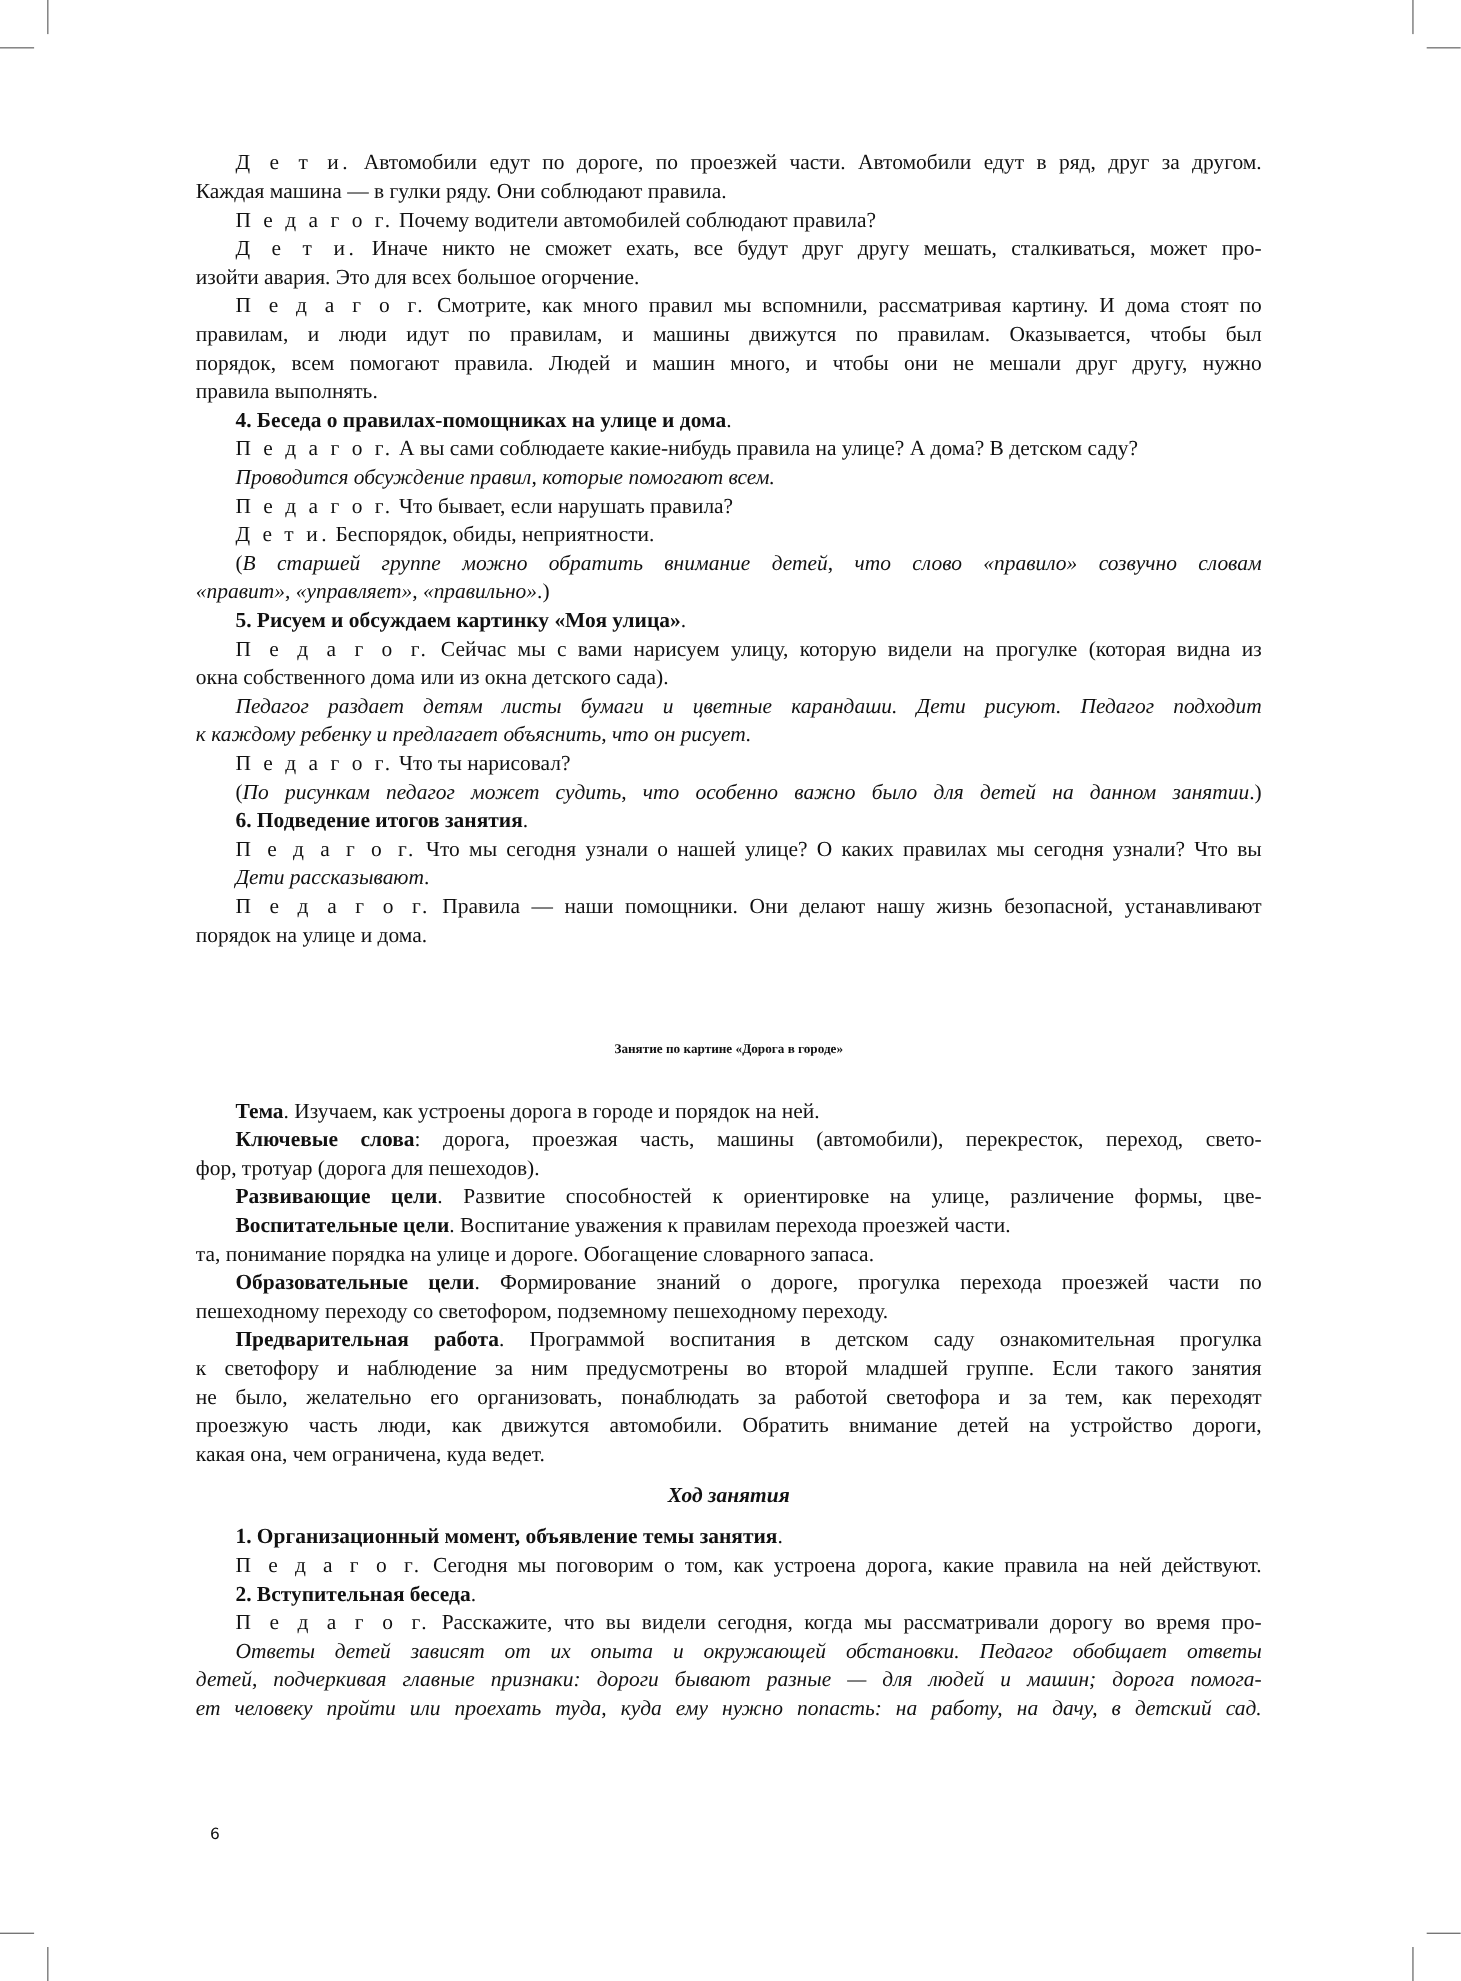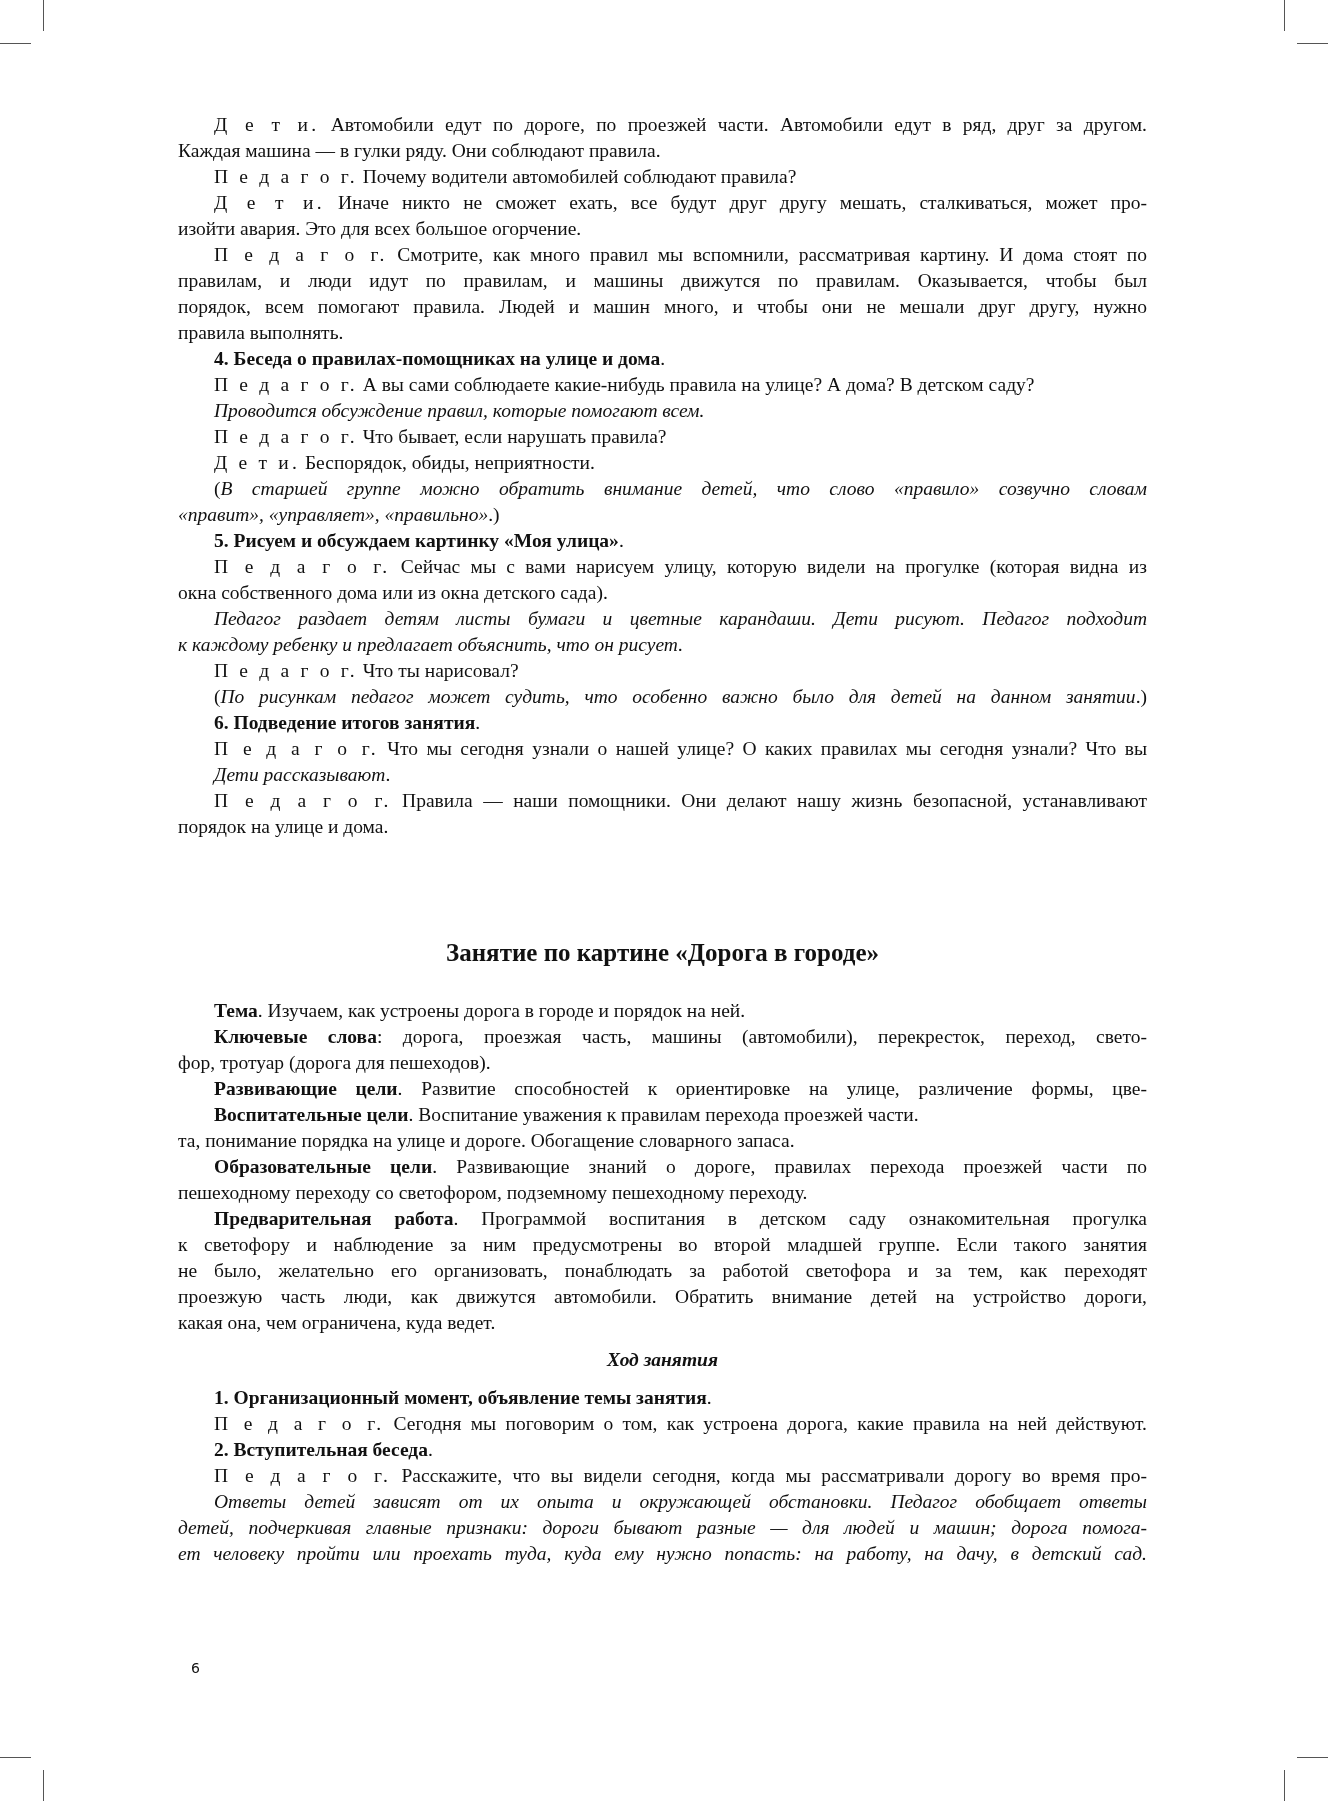--- a/index.html
+++ b/index.html
@@ -7,36 +7,36 @@
          font-family: "Liberation Serif", "DejaVu Serif", serif; color: #111; }
   .crop { position: absolute; background: #555; }
   .text-block { position: absolute; left: 178px; width: 969px; font-size: 19.5px; line-height: 26px; }
   .line { display: block; text-align: justify; text-align-last: justify; white-space: nowrap; height: 26px; }
   .line.last { text-align-last: left; }
   .line.indent { padding-left: 36px; }
   .line.center { text-align: center; text-align-last: center; }
   .spaced { letter-spacing: 3.2px; }
   .b { font-weight: bold; }
   .i { font-style: italic; }
-  .heading { font-weight: bold; font-size: 25px; }
+  .heading { font-weight: bold; font-size: 12px; }
   .page-num { position: absolute; left: 191px; top: 1660px; font-family: "DejaVu Sans", sans-serif; font-size: 14px; }
 </style>
 </head>
 <body>
 
 <div class="crop" style="left:43px;top:0;width:1px;height:31px;"></div>
 <div class="crop" style="left:0;top:43px;width:31px;height:1px;"></div>
 <div class="crop" style="left:1284px;top:0;width:1px;height:31px;"></div>
 <div class="crop" style="left:1297px;top:43px;width:31px;height:1px;"></div>
 <div class="crop" style="left:0;top:1757px;width:31px;height:1px;"></div>
 <div class="crop" style="left:43px;top:1770px;width:1px;height:31px;"></div>
 <div class="crop" style="left:1297px;top:1757px;width:31px;height:1px;"></div>
 <div class="crop" style="left:1284px;top:1770px;width:1px;height:31px;"></div>
 
-<div class="text-block" id="block1" style="top:112px;">
+<div class="text-block" id="block1" style="top:136px;">
     <span class="line indent"><span class="spaced">Д е т и.</span><span> Автомобили едут по дороге, по проезжей части. Автомобили едут в ряд, друг за другом.</span></span>
     <span class="line last"><span>Каждая машина — в гулки ряду. Они соблюдают правила.</span></span>
     <span class="line indent last"><span class="spaced">П е д а г о г.</span><span> Почему водители автомобилей соблюдают правила?</span></span>
     <span class="line indent"><span class="spaced">Д е т и.</span><span> Иначе никто не сможет ехать, все будут друг другу мешать, сталкиваться, может про-</span></span>
     <span class="line last"><span>изойти авария. Это для всех большое огорчение.</span></span>
     <span class="line indent"><span class="spaced">П е д а г о г.</span><span> Смотрите, как много правил мы вспомнили, рассматривая картину. И дома стоят по</span></span>
     <span class="line"><span>правилам, и люди идут по правилам, и машины движутся по правилам. Оказывается, чтобы был</span></span>
     <span class="line"><span>порядок, всем помогают правила. Людей и машин много, и чтобы они не мешали друг другу, нужно</span></span>
     <span class="line last"><span>правила выполнять.</span></span>
     <span class="line indent last"><span class="b">4. Беседа о правилах-помощниках на улице и дома</span><span>.</span></span>
@@ -64,21 +64,21 @@
   <span class="line center heading">Занятие по картине «Дорога в городе»</span>
 </div>
 
 <div class="text-block" id="block2" style="top:998px;">
     <span class="line indent last"><span class="b">Тема</span><span>. Изучаем, как устроены дорога в городе и порядок на ней.</span></span>
     <span class="line indent"><span class="b">Ключевые слова</span><span>: дорога, проезжая часть, машины (автомобили), перекресток, переход, свето-</span></span>
     <span class="line last"><span>фор, тротуар (дорога для пешеходов).</span></span>
     <span class="line indent"><span class="b">Развивающие цели</span><span>. Развитие способностей к ориентировке на улице, различение формы, цве-</span></span>
     <span class="line indent last"><span class="b">Воспитательные цели</span><span>. Воспитание уважения к правилам перехода проезжей части.</span></span>
     <span class="line last"><span>та, понимание порядка на улице и дороге. Обогащение словарного запаса.</span></span>
-    <span class="line indent"><span class="b">Образовательные цели</span><span>. Развивающие знаний о дороге, правилах перехода проезжей части по</span></span>
+    <span class="line indent"><span class="b">Образовательные цели</span><span>. Формирование знаний о дороге, прогулка перехода проезжей части по</span></span>
     <span class="line last"><span>пешеходному переходу со светофором, подземному пешеходному переходу.</span></span>
     <span class="line indent"><span class="b">Предварительная работа</span><span>. Программой воспитания в детском саду ознакомительная прогулка</span></span>
     <span class="line"><span>к светофору и наблюдение за ним предусмотрены во второй младшей группе. Если такого занятия</span></span>
     <span class="line"><span>не было, желательно его организовать, понаблюдать за работой светофора и за тем, как переходят</span></span>
     <span class="line"><span>проезжую часть люди, как движутся автомобили. Обратить внимание детей на устройство дороги,</span></span>
     <span class="line last"><span>какая она, чем ограничена, куда ведет.</span></span>
   </div>
 
 <div class="text-block" style="top:1347px;">
   <span class="line center b i">Ход занятия</span>

